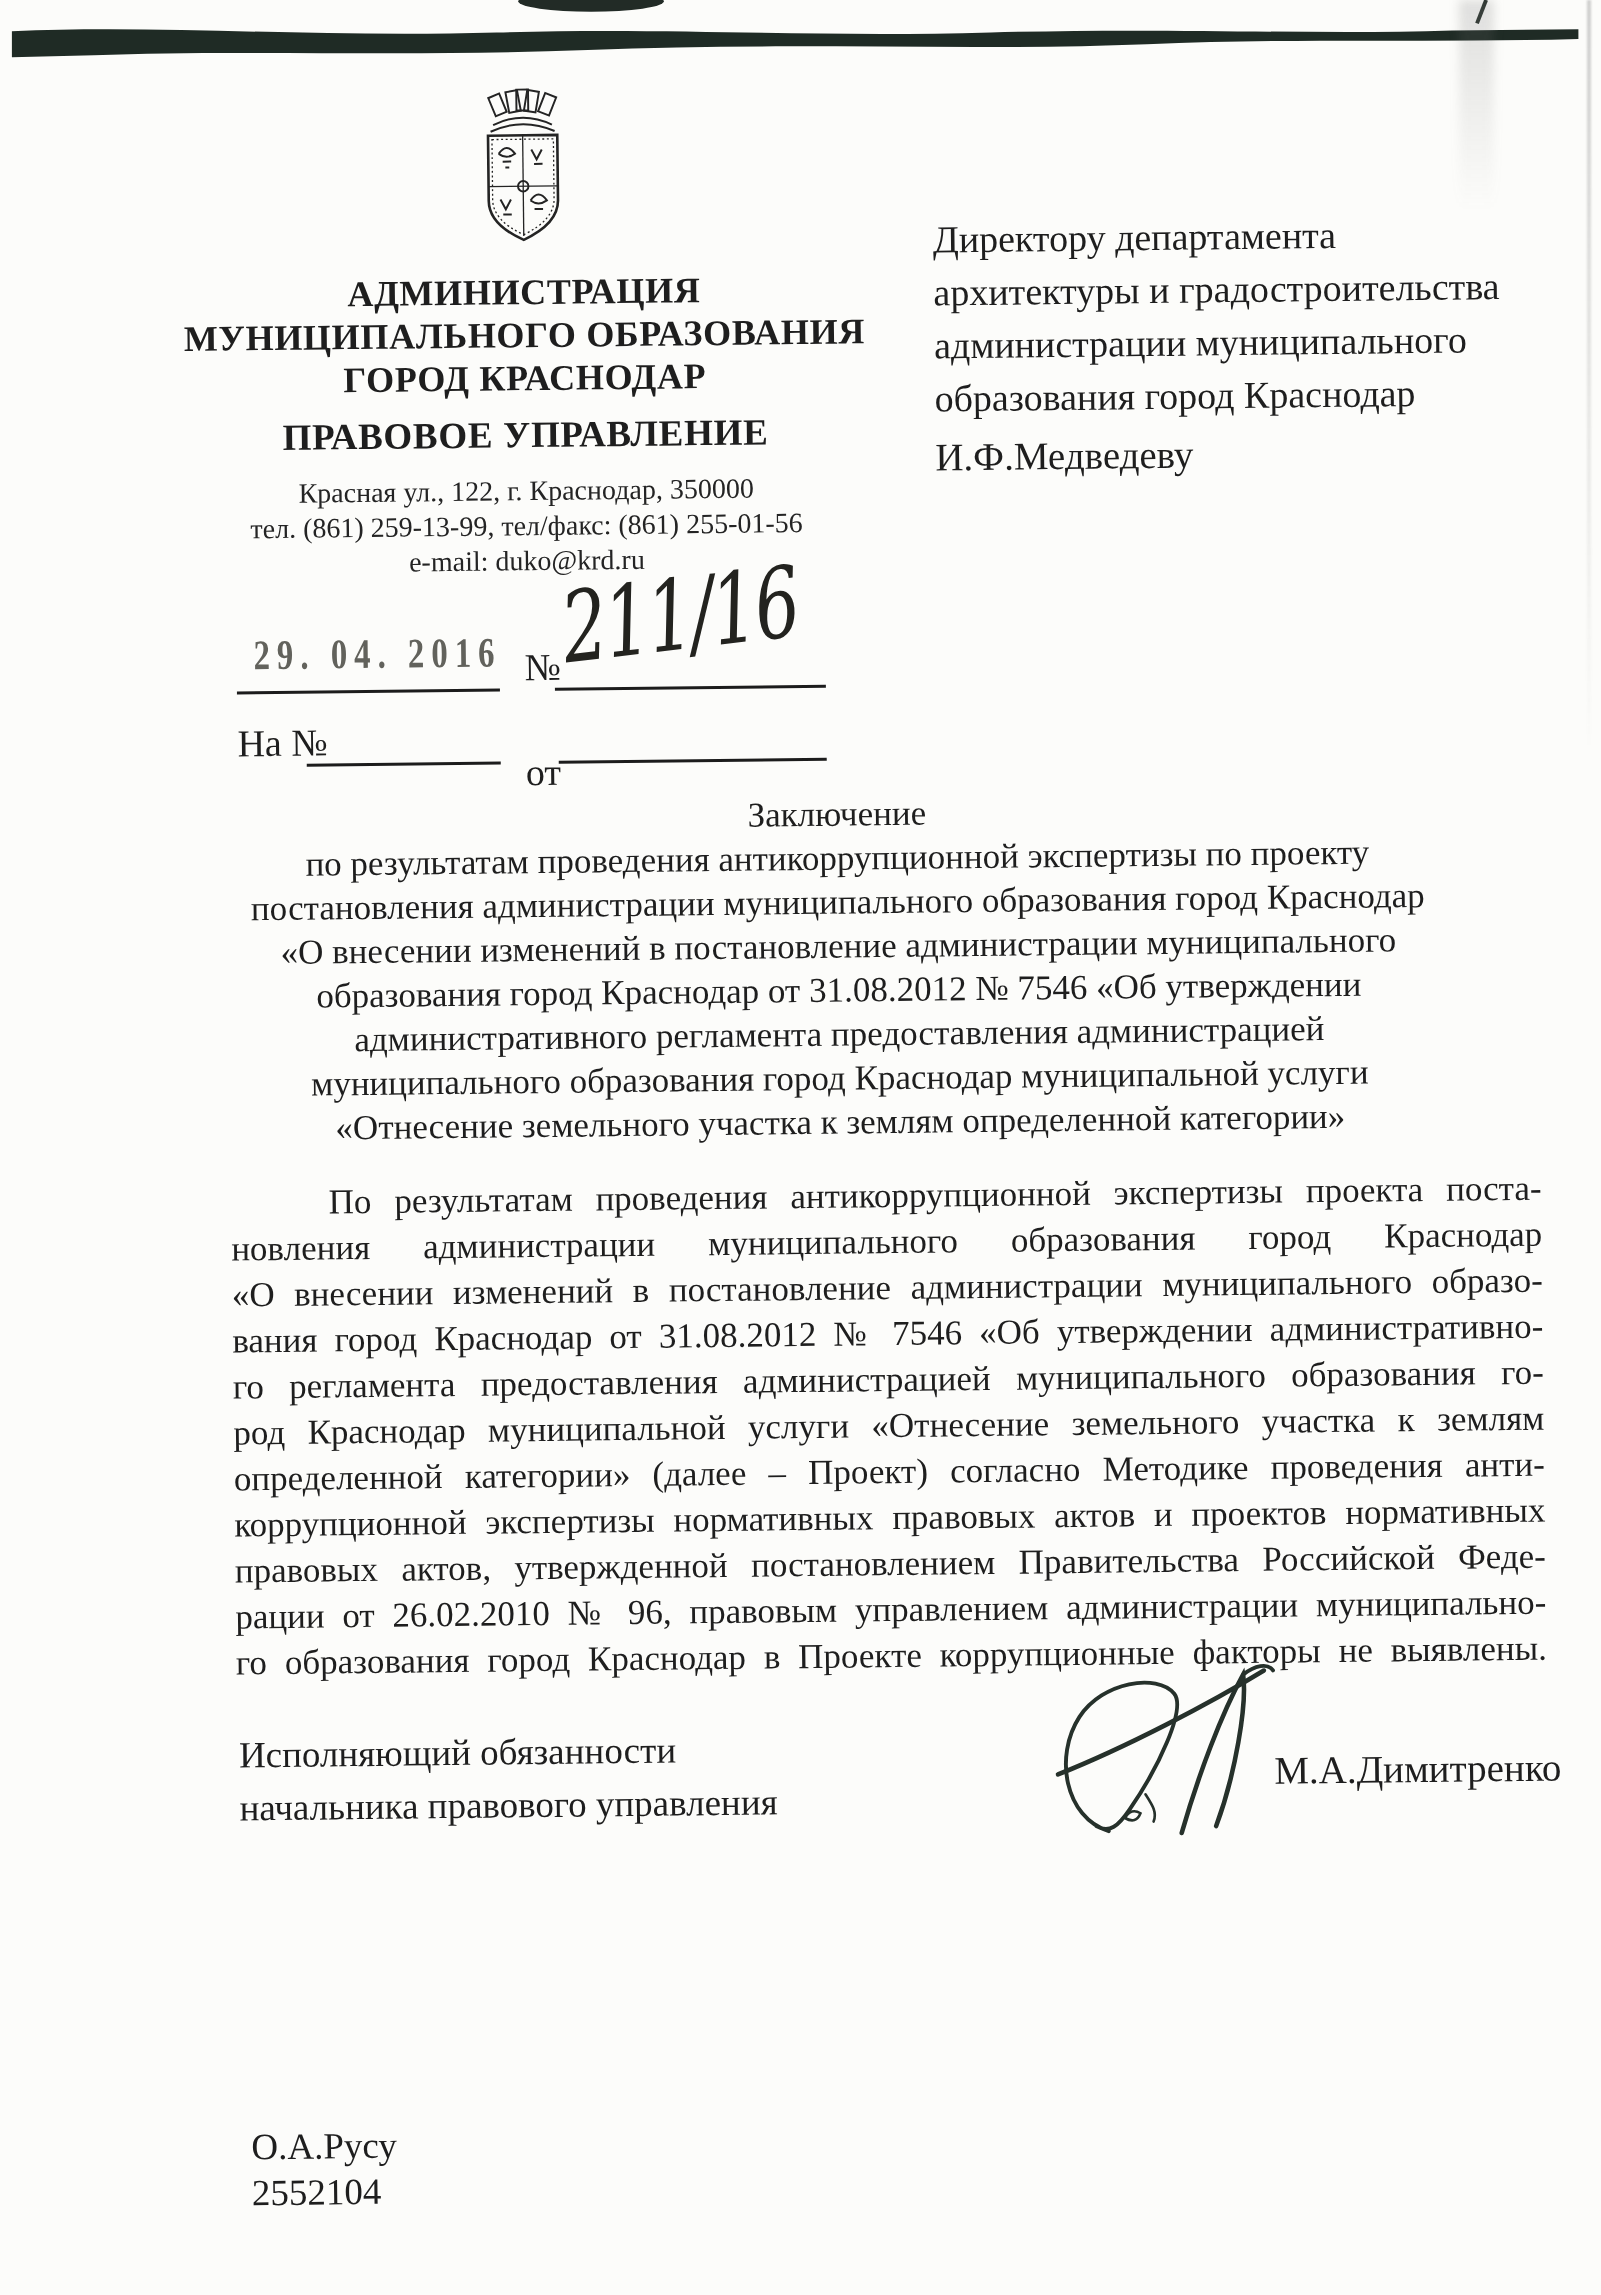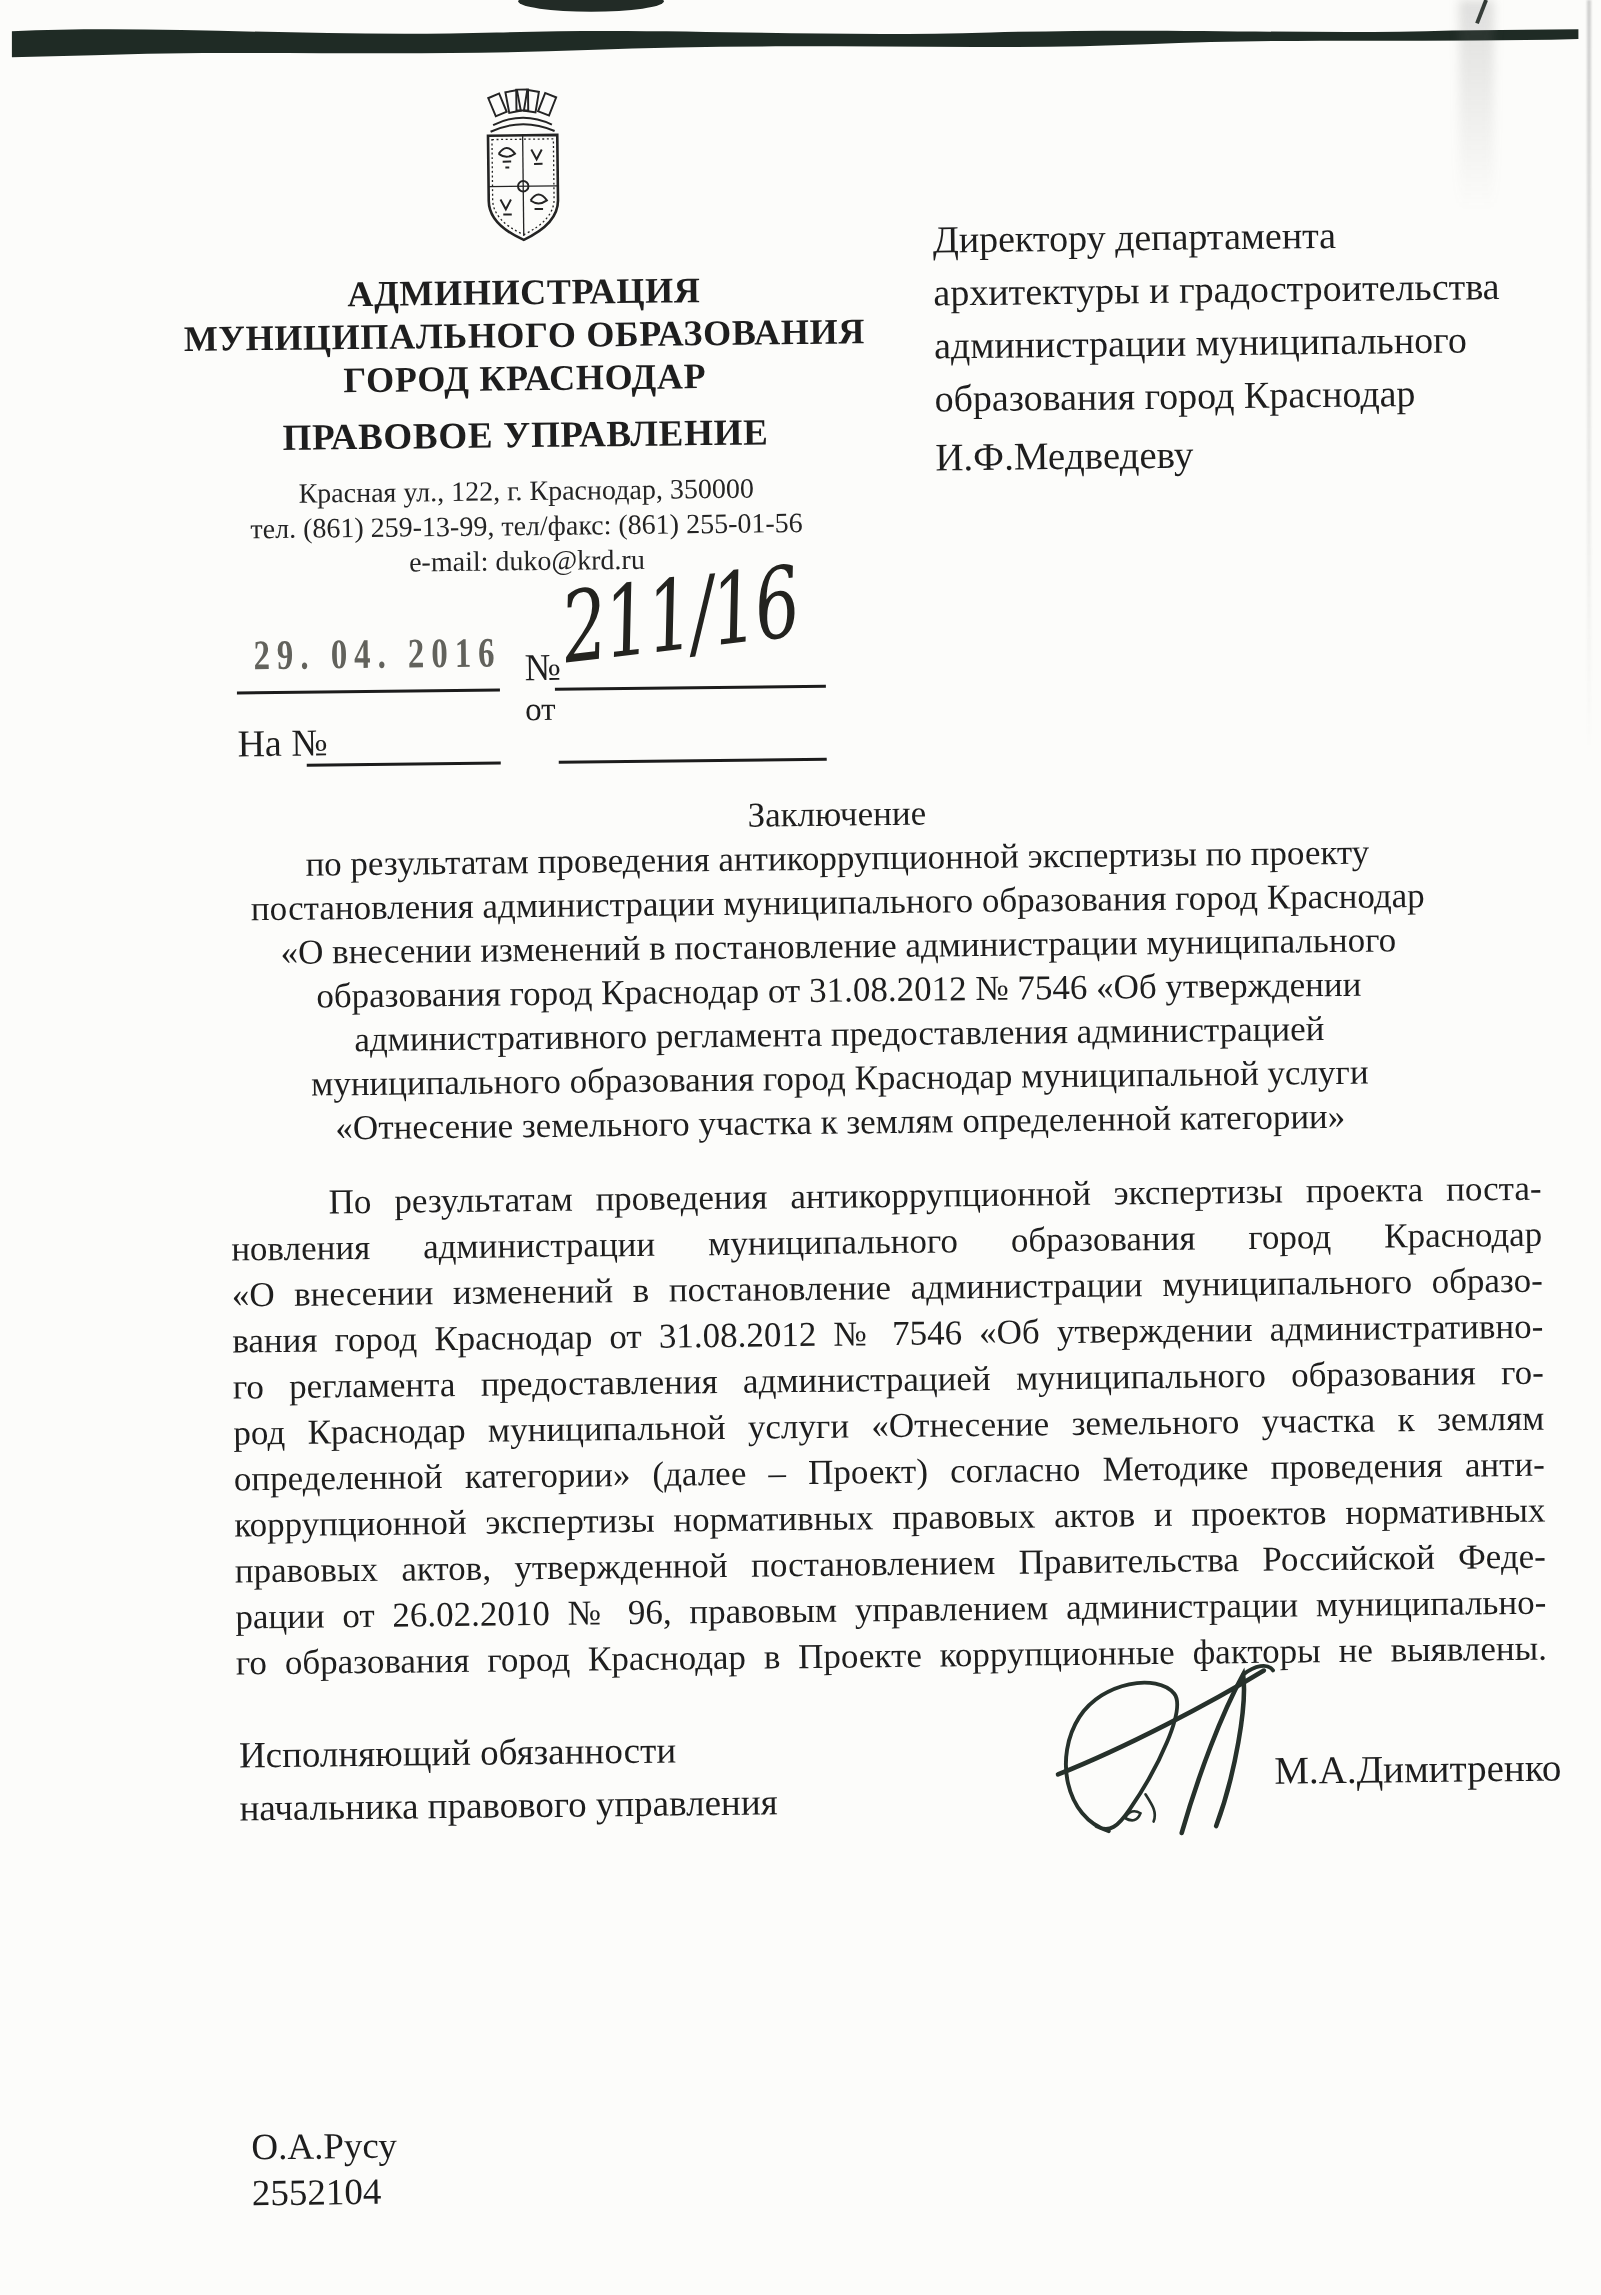--- a/index.html
+++ b/index.html
@@ -51,21 +51,21 @@
     font-size:98px;color:#23231f;white-space:nowrap;
     transform:rotate(-6deg) scaleX(.72);transform-origin:left center;
     letter-spacing:-2.6px;
   }
   .rule{position:absolute;height:2.6px;background:#1c1c1c;}
   .r1a{left:230px;top:685px;width:263px;}
   .r1b{left:548px;top:685px;width:271px;}
   .r2a{left:299px;top:758px;width:194px;}
   .r2b{left:551px;top:758px;width:268px;}
   .na-label{position:absolute;left:230px;top:715px;font-size:38px;}
-  .ot-label{position:absolute;left:518px;top:688px;font-size:33px;}
+  .ot-label{position:absolute;left:518px;top:747px;font-size:38px;}
   
   .recipient{position:absolute;left:931px;top:215px;width:626px;}
   .recipient-line{font-size:38px;line-height:53px;white-space:nowrap;}
   .recipient-name{position:absolute;left:931px;top:436px;font-size:39px;white-space:nowrap;}
   
   .title-block{position:absolute;left:157px;top:793px;width:1343px;text-align:center;}
   .title-line{font-size:35px;line-height:44px;white-space:nowrap;}
   
   .body-block{position:absolute;left:218px;top:1174px;width:1311px;}
   .body-line{

